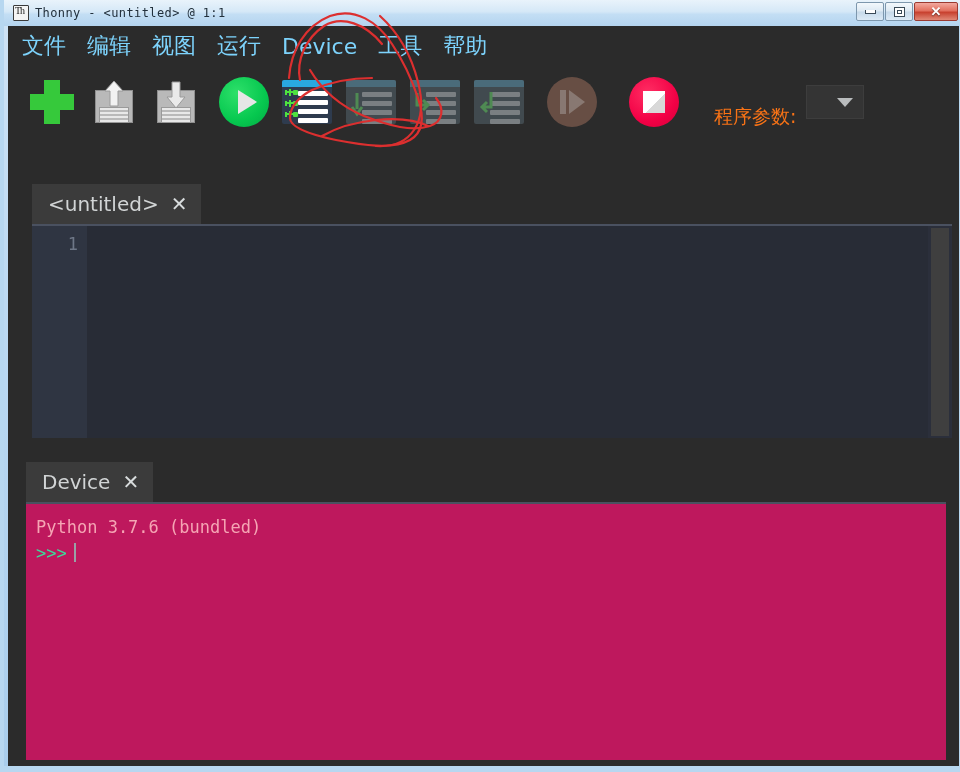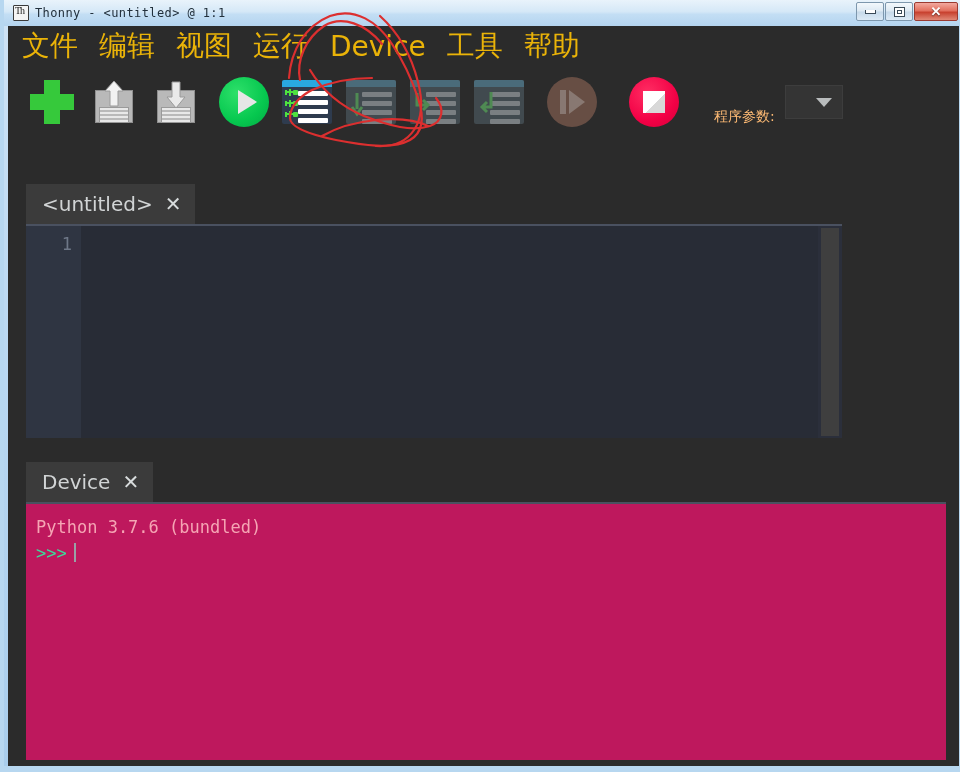--- a/index.html
+++ b/index.html
@@ -77,21 +77,21 @@
     background:#2b2b2b;
     overflow:hidden;
   }
 
   
   #menubar{
     height:40px;display:flex;align-items:center;
     padding-left:14px;background:#2b2b2b;
   }
   .menu-item{
-    color:#eab308;font-size:28px;margin-right:21px;
+    color:#7dd3fc;font-size:22px;margin-right:21px;
     font-family:"DejaVu Sans", sans-serif;
     cursor:default;white-space:nowrap;
   }
   .menu-item.latin{font-family:"DejaVu Sans",sans-serif;}
 
   
   #toolbar{
     height:72px;display:flex;align-items:center;
     padding-left:16px;background:#2b2b2b;position:relative;
   }
@@ -170,36 +170,36 @@
   }
   .ico-stop:after{
     content:"";position:absolute;left:14px;top:14px;width:22px;height:22px;
     background:linear-gradient(135deg,#ffffff 0 55%,#d8d8d8 55% 100%);
   }
 
   
   #args{
     display:flex;align-items:center;margin-left:26px;flex:0 0 auto;
   }
-  #args-label{color:#fdba74;font-size:14px;font-family:"DejaVu Sans",sans-serif;margin-right:10px;white-space:nowrap;margin-top:29px;}
+  #args-label{color:#f97316;font-size:19px;font-family:"DejaVu Sans",sans-serif;margin-right:10px;white-space:nowrap;margin-top:29px;}
   #args-combo{
     width:58px;height:34px;background:#343434;border:1px solid #3d3d3d;
     display:flex;align-items:center;justify-content:flex-end;
     box-sizing:border-box;
   }
   #args-combo .cv{flex:1;}
   #args-combo .caret{
     width:0;height:0;margin-right:10px;
     border-left:8px solid transparent;border-right:8px solid transparent;
     border-top:9px solid #b9bcbd;
   }
 
   
   #editor-area{
-    position:absolute;left:18px;top:154px;width:816px;height:262px;
+    position:absolute;left:24px;top:154px;width:920px;height:262px;
   }
   .tabstrip{height:44px;display:flex;align-items:flex-end;}
   .tab{
     height:40px;background:#3b3b3b;display:flex;align-items:center;
     padding:0 14px 0 16px;box-sizing:border-box;
   }
   .tab .tlabel{color:#d1d4d5;font-size:20px;font-family:"DejaVu Sans",sans-serif;white-space:nowrap;}
   .tab .tclose{
     color:#d8dcdd;font-size:20px;margin-left:12px;font-weight:bold;
     font-family:"DejaVu Sans",sans-serif;line-height:1;

